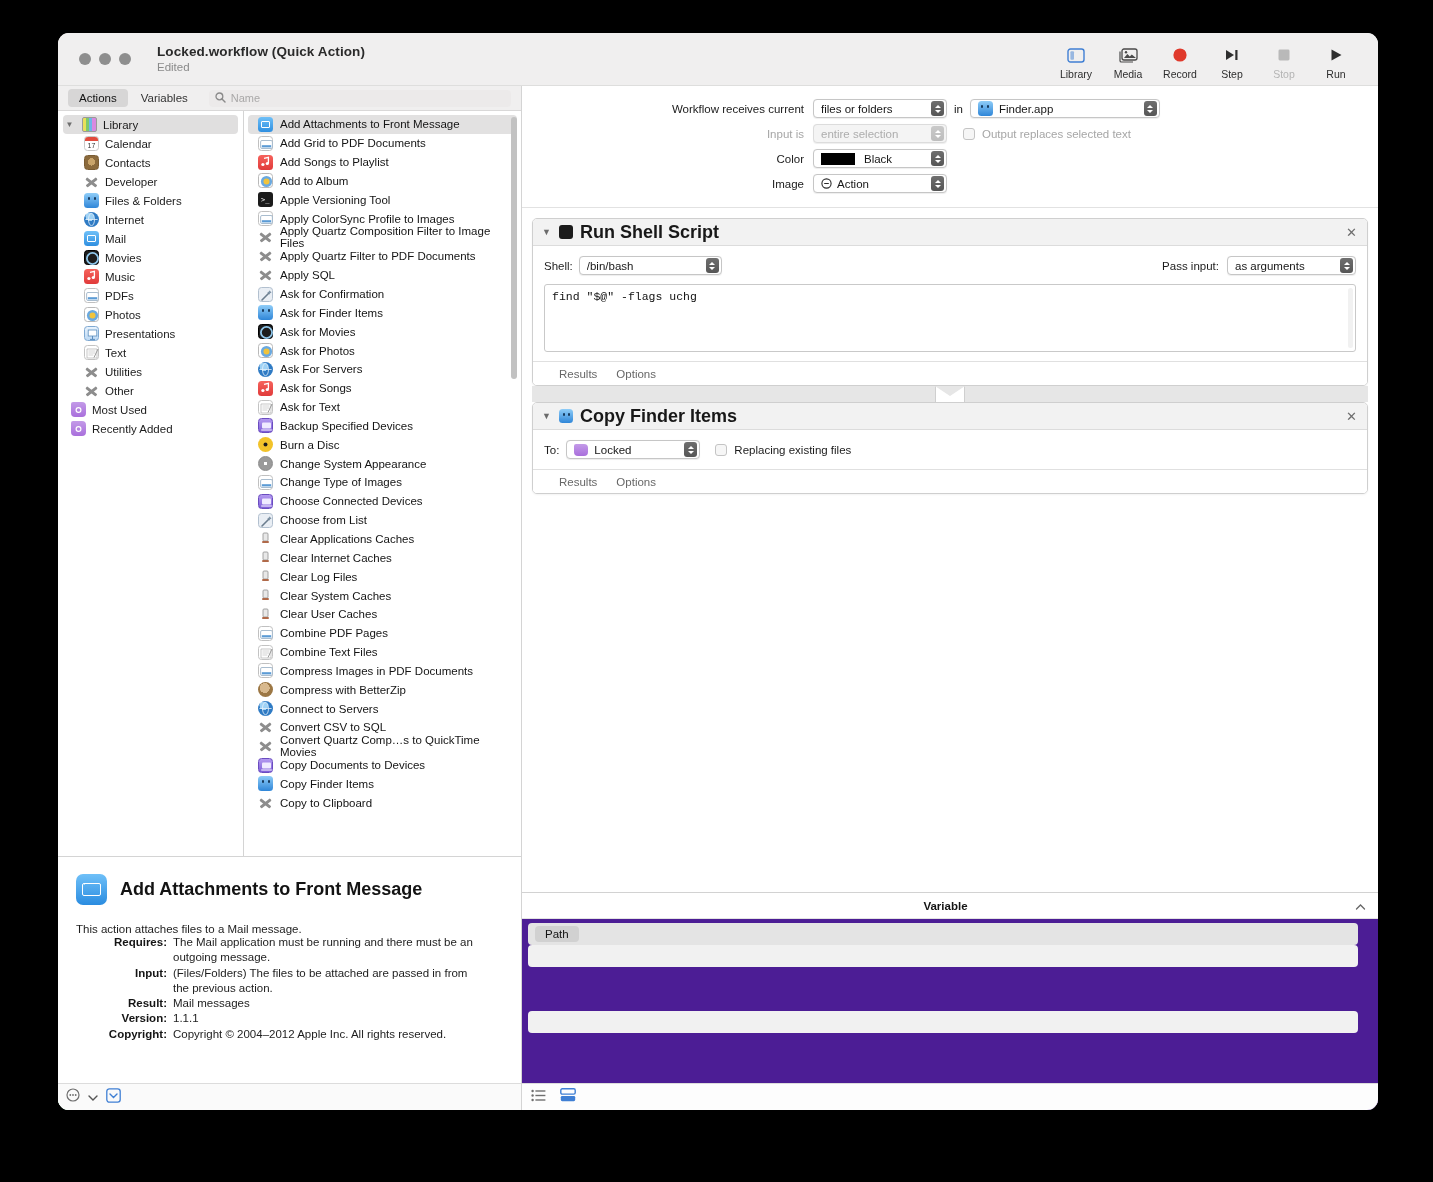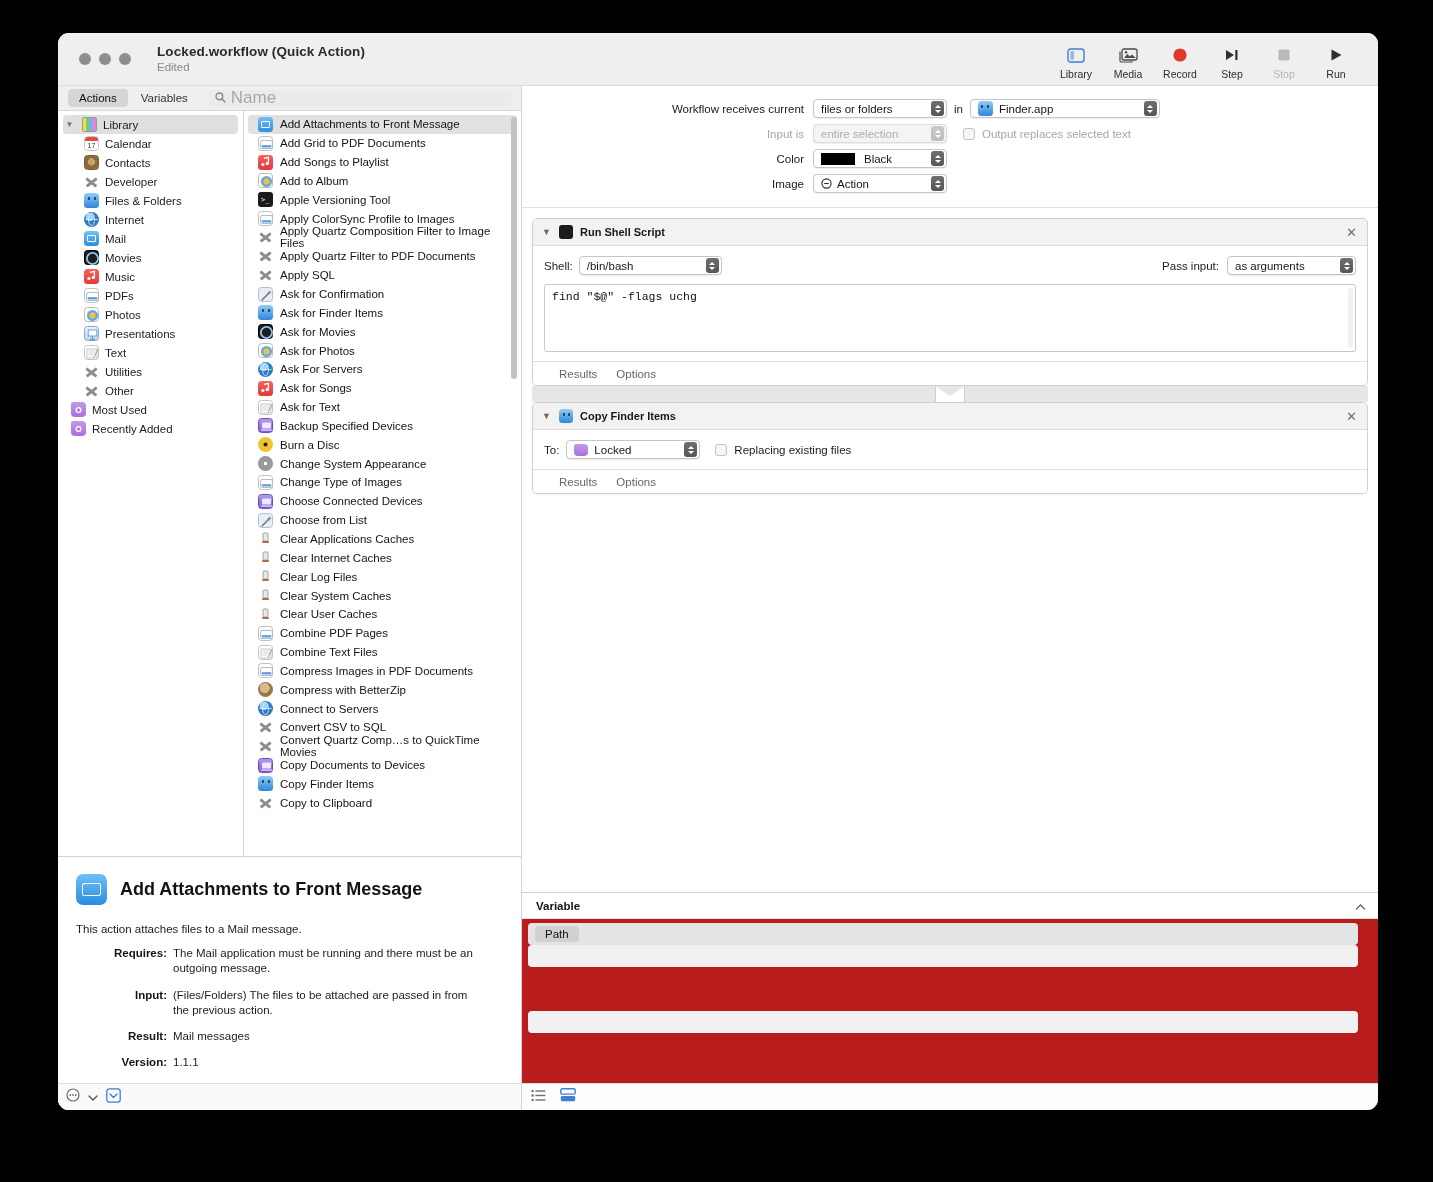--- a/index.html
+++ b/index.html
@@ -62,21 +62,21 @@
     display: flex; align-items: center; padding: 0 10px; gap: 2px; flex: none;
   }
   .seg {
     font-size: 11.5px; color: #333; padding: 3px 11px; border-radius: 4px;
   }
   .seg.active { background: #d7d6d6; color: #111; }
   #searchbox {
     flex: 1; margin-left: 8px; height: 17px; background: #eceaea;
     border-radius: 4px; display: flex; align-items: center; padding: 0 6px; gap: 5px;
   }
-  #searchbox .ph { font-size: 17px; color: #a9a8a8; }
+  #searchbox .ph { font-size: 11px; color: #a9a8a8; }
 
   #lists { flex: 1; display: flex; min-height: 0; border-bottom: 1px solid #d4d4d4; }
 
   
   #tree {
     width: 186px; flex: none; border-right: 1px solid #d4d4d4;
     background: #fff; padding-top: 4px; overflow: hidden;
   }
   .tr {
     height: 19px; display: flex; align-items: center; gap: 6px;
@@ -96,21 +96,21 @@
   #abar {
     position: absolute; right: 4px; top: 6px; width: 6px; height: 262px;
     background: #c2c2c2; border-radius: 3px;
   }
 
   
   #info { height: 253px; flex: none; background: #fff; padding: 17px 20px 0 18px; position: relative; }
   #info-head { display: flex; align-items: center; gap: 13px; }
   #info-title { font-size: 18px; font-weight: bold; color: #131313; }
   #info-desc { font-size: 11.5px; color: #1d1d1d; margin-top: 18px; }
-  .meta { display: flex; margin-top: 11px; font-size: 11.5px; line-height: 1.33; }
+  .meta { display: flex; margin-top: 0; font-size: 11.5px; line-height: 1.33; }
   .meta .k { width: 97px; flex: none; text-align: right; font-weight: bold; color: #151515; padding-right: 6px; }
   .meta .v { color: #1d1d1d; max-width: 310px; }
   #statusbar {
     position: absolute; left: 0; right: 0; bottom: 0; height: 27px;
     border-top: 1px solid #dcdcdc; background: #fafafa;
     display: flex; align-items: center; gap: 8px; padding-left: 8px;
   }
 
   
   #right { flex: 1; display: flex; flex-direction: column; background: #fff; min-width: 0; }
@@ -152,21 +152,21 @@
   .card {
     background: #fff; border: 1px solid #cfcfcf; border-radius: 5px;
     margin-bottom: 0; overflow: hidden; position: relative;
     box-shadow: 0 1px 2px rgba(0,0,0,.05);
   }
   .card-head {
     height: 27px; background: #f2f2f2; border-bottom: 1px solid #dcdcdc;
     display: flex; align-items: center; padding: 0 9px; gap: 7px; position: relative;
   }
   .disc { font-size: 9px; color: #6b6b6b; width: 10px; }
-  .card-title { font-size: 11px; font-weight: bold; color: #181818; }
+  .card-title { font-size: 18px; font-weight: bold; color: #181818; }
   .close-x { position: absolute; right: 10px; font-size: 13px; color: #6d6d6d; line-height: 1; }
   .card-body { padding: 10px 11px 0 11px; }
   .card-foot {
     height: 24px; border-top: 1px solid #e0e0e0; display: flex; align-items: center;
     gap: 19px; padding-left: 26px; background: #fff;
   }
   .foot-tab { font-size: 11.5px; color: #676767; }
 
   .script {
     height: 68px; border: 1px solid #c9c9c9; border-radius: 3px; background: #fff;
@@ -186,21 +186,21 @@
     clip-path: polygon(0 0, 50% 62%, 100% 0, 100% 100%, 0 100%);
   }
   .connector .edge {
     position: absolute; left: 50%; transform: translateX(-50%); top: 0;
     width: 30px; height: 100%;
     border-left: 1px solid #cfcfcf; border-right: 1px solid #cfcfcf;
     clip-path: polygon(0 0, 50% 62%, 100% 0, 100% 100%, 0 100%);
   }
 
   
-  #varpanel { flex: none; border-top: 1px solid #d2d2d2; background: #b91c1c; }
+  #varpanel { flex: none; border-top: 1px solid #d2d2d2; background: #4c1d95; text-align: center; }
   #var-head {
     height: 26px; display: flex; align-items: center; padding: 0 12px 0 14px;
     border-bottom: 1px solid #e3e3e3; background: #fff;
   }
   #var-title { font-size: 11.5px; font-weight: bold; color: #141414; flex: 1; }
   #var-rows { padding: 4px 20px 0 6px; }
   .vrow { height: 22px; border-radius: 4px; display: flex; align-items: center; padding-left: 7px; }
   .vrow.stripe { background: #f1f1f1; }
   .vrow.hl { background: #e4e4e4; }
   .chip { background: #d1d1d1; border-radius: 4px; font-size: 11.5px; color: #131313; padding: 2px 10px; }

